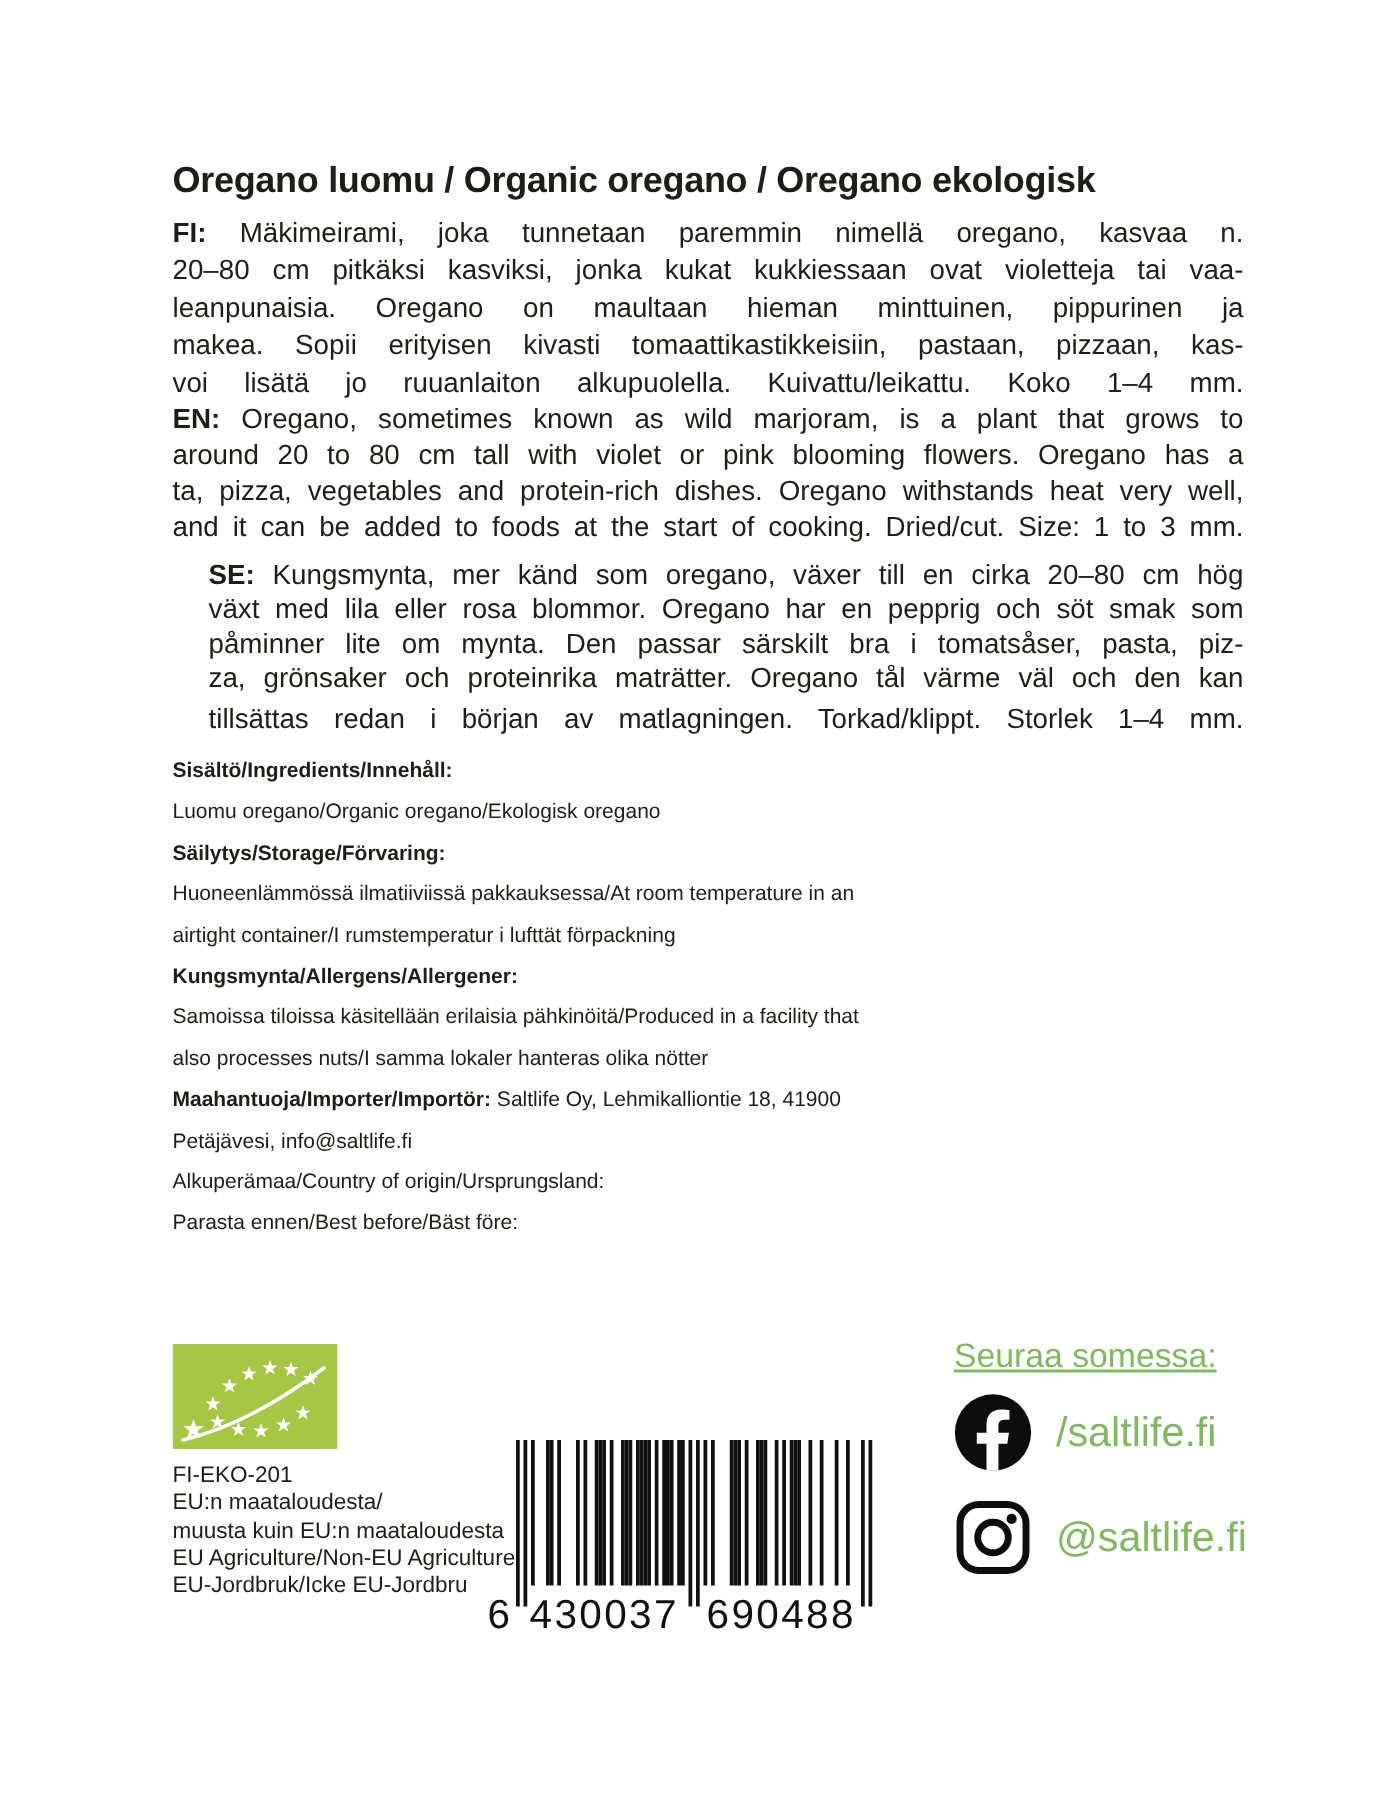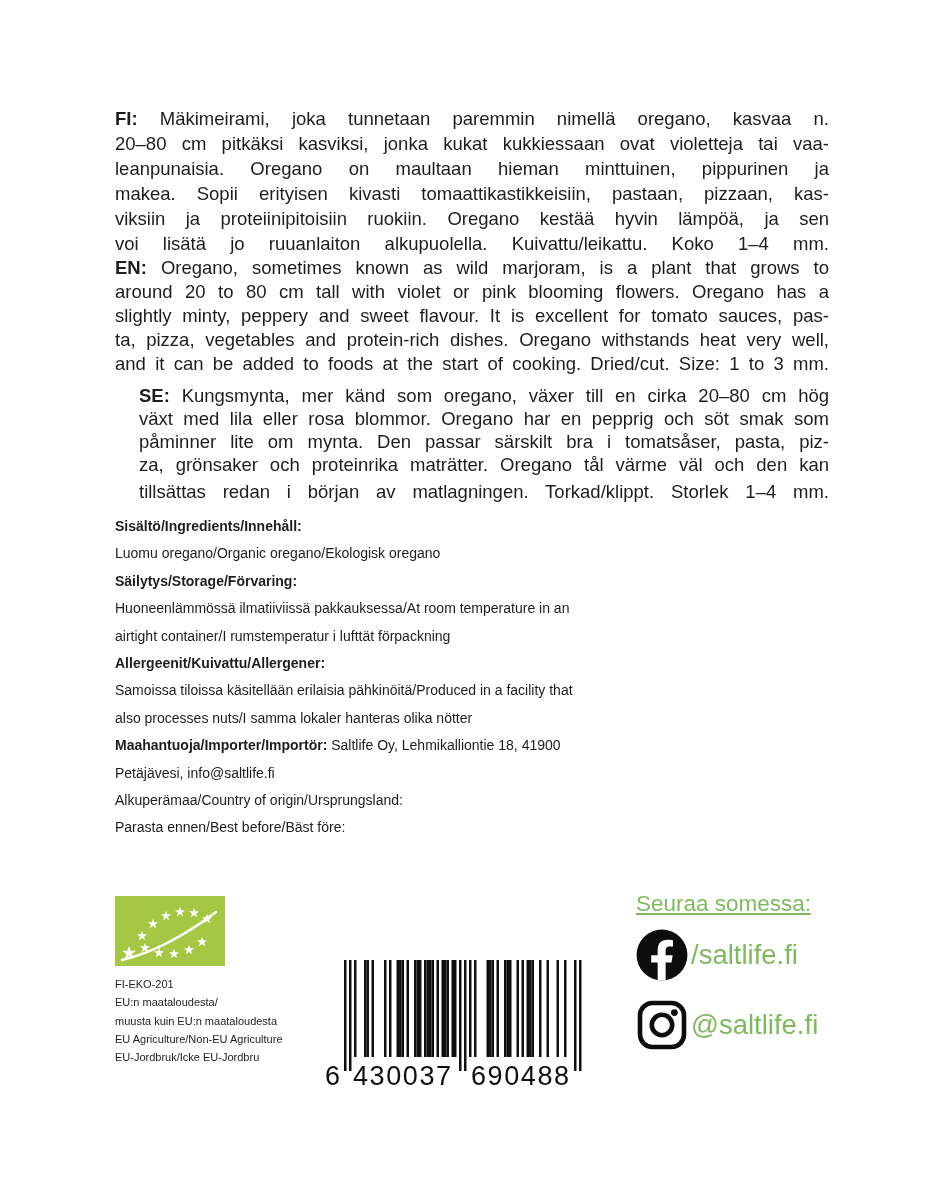--- a/index.html
+++ b/index.html
@@ -17,66 +17,65 @@
   .para-se .jline{line-height:23px;margin-left:24px;}
   .para-se .jline:last-child{margin-top:4px;}
   .para-fi{}
   .para-en{margin-bottom:8px;}
   .para-se{margin-bottom:10px;}
   .para b{font-weight:bold;}
   .info{font-size:14px;}
   .info .iline{line-height:27.4px;white-space:nowrap;}
   .info .iline b{font-weight:bold;}
   .eu-logo{position:absolute;left:115px;top:896px;width:110px;height:70px;}
-  .cert{position:absolute;left:115px;top:975px;font-size:11px;}
+  .cert{position:absolute;left:115px;top:975px;font-size:15px;}
   .cert .cline{line-height:18.3px;white-space:nowrap;}
   .barcode{position:absolute;left:324px;top:960px;}
   .barcode text{font-size:27px;fill:#101010;font-family:"Liberation Sans","DejaVu Sans",sans-serif;}
   .social{position:absolute;left:636px;top:891px;}
   .social-heading{color:var(--green,#7eba5c);font-size:22.5px;line-height:26px;margin-bottom:12px;text-decoration:underline;}
-  .social-row{display:flex;align-items:center;gap:3px;height:52px;margin-top:12px;}
+  .social-row{display:flex;align-items:center;gap:16px;height:52px;margin-top:12px;}
   .social-row + .social-row{margin-top:18px;}
   .social-icon{width:52px;height:52px;flex:0 0 auto;display:block;}
   .handle{color:var(--green,#7eba5c);font-size:27.5px;line-height:30px;}
 </style>
 </head>
 <body style="--green: #7eba5c; --eu-green: #a6c744; --ink: #1d1d1b;">
 
 <div class="page">
 
   <div class="content">
+    <h1 class="title">Oregano luomu / Organic oregano / Oregano ekologisk</h1>
     <div class="para para-fi">
         <div class="jline"><b>FI:</b> Mäkimeirami, joka tunnetaan paremmin nimellä oregano, kasvaa n.</div>
         <div class="jline">20–80 cm pitkäksi kasviksi, jonka kukat kukkiessaan ovat violetteja tai vaa-</div>
         <div class="jline">leanpunaisia. Oregano on maultaan hieman minttuinen, pippurinen ja</div>
         <div class="jline">makea. Sopii erityisen kivasti tomaattikastikkeisiin, pastaan, pizzaan, kas-</div>
-        <div class="jline">viksiin ja proteiinipitoisiin ruokiin. Oregano kestää hyvin lämpöä, ja sen</div>
         <div class="jline">voi lisätä jo ruuanlaiton alkupuolella. Kuivattu/leikattu. Koko 1–4 mm.</div>
       </div>
     <div class="para para-en">
         <div class="jline"><b>EN:</b> Oregano, sometimes known as wild marjoram, is a plant that grows to</div>
         <div class="jline">around 20 to 80 cm tall with violet or pink blooming flowers. Oregano has a</div>
-        <div class="jline">slightly minty, peppery and sweet flavour. It is excellent for tomato sauces, pas-</div>
         <div class="jline">ta, pizza, vegetables and protein-rich dishes. Oregano withstands heat very well,</div>
         <div class="jline">and it can be added to foods at the start of cooking. Dried/cut. Size: 1 to 3 mm.</div>
       </div>
     <div class="para para-se">
         <div class="jline"><b>SE:</b> Kungsmynta, mer känd som oregano, växer till en cirka 20–80 cm hög</div>
         <div class="jline">växt med lila eller rosa blommor. Oregano har en pepprig och söt smak som</div>
         <div class="jline">påminner lite om mynta. Den passar särskilt bra i tomatsåser, pasta, piz-</div>
         <div class="jline">za, grönsaker och proteinrika maträtter. Oregano tål värme väl och den kan</div>
         <div class="jline">tillsättas redan i början av matlagningen. Torkad/klippt. Storlek 1–4 mm.</div>
       </div>
     <div class="info">
         <div class="iline" style="font-weight: bold;">Sisältö/Ingredients/Innehåll:</div>
         <div class="iline">Luomu oregano/Organic oregano/Ekologisk oregano</div>
         <div class="iline" style="font-weight: bold;">Säilytys/Storage/Förvaring:</div>
         <div class="iline">Huoneenlämmössä ilmatiiviissä pakkauksessa/At room temperature in an</div>
         <div class="iline">airtight container/I rumstemperatur i lufttät förpackning</div>
-        <div class="iline" style="font-weight: bold;">Allergeenit/Kuivattu/Allergener:</div>
+        <div class="iline" style="font-weight: bold;">Kungsmynta/Allergens/Allergener:</div>
         <div class="iline">Samoissa tiloissa käsitellään erilaisia pähkinöitä/Produced in a facility that</div>
         <div class="iline">also processes nuts/I samma lokaler hanteras olika nötter</div>
         <div class="iline"><b>Maahantuoja/Importer/Importör:</b> Saltlife Oy, Lehmikalliontie 18, 41900</div>
         <div class="iline">Petäjävesi, info@saltlife.fi</div>
         <div class="iline">Alkuperämaa/Country of origin/Ursprungsland:</div>
         <div class="iline">Parasta ennen/Best before/Bäst före:</div>
       </div>
   </div>
 
   <div class="eu-logo">

